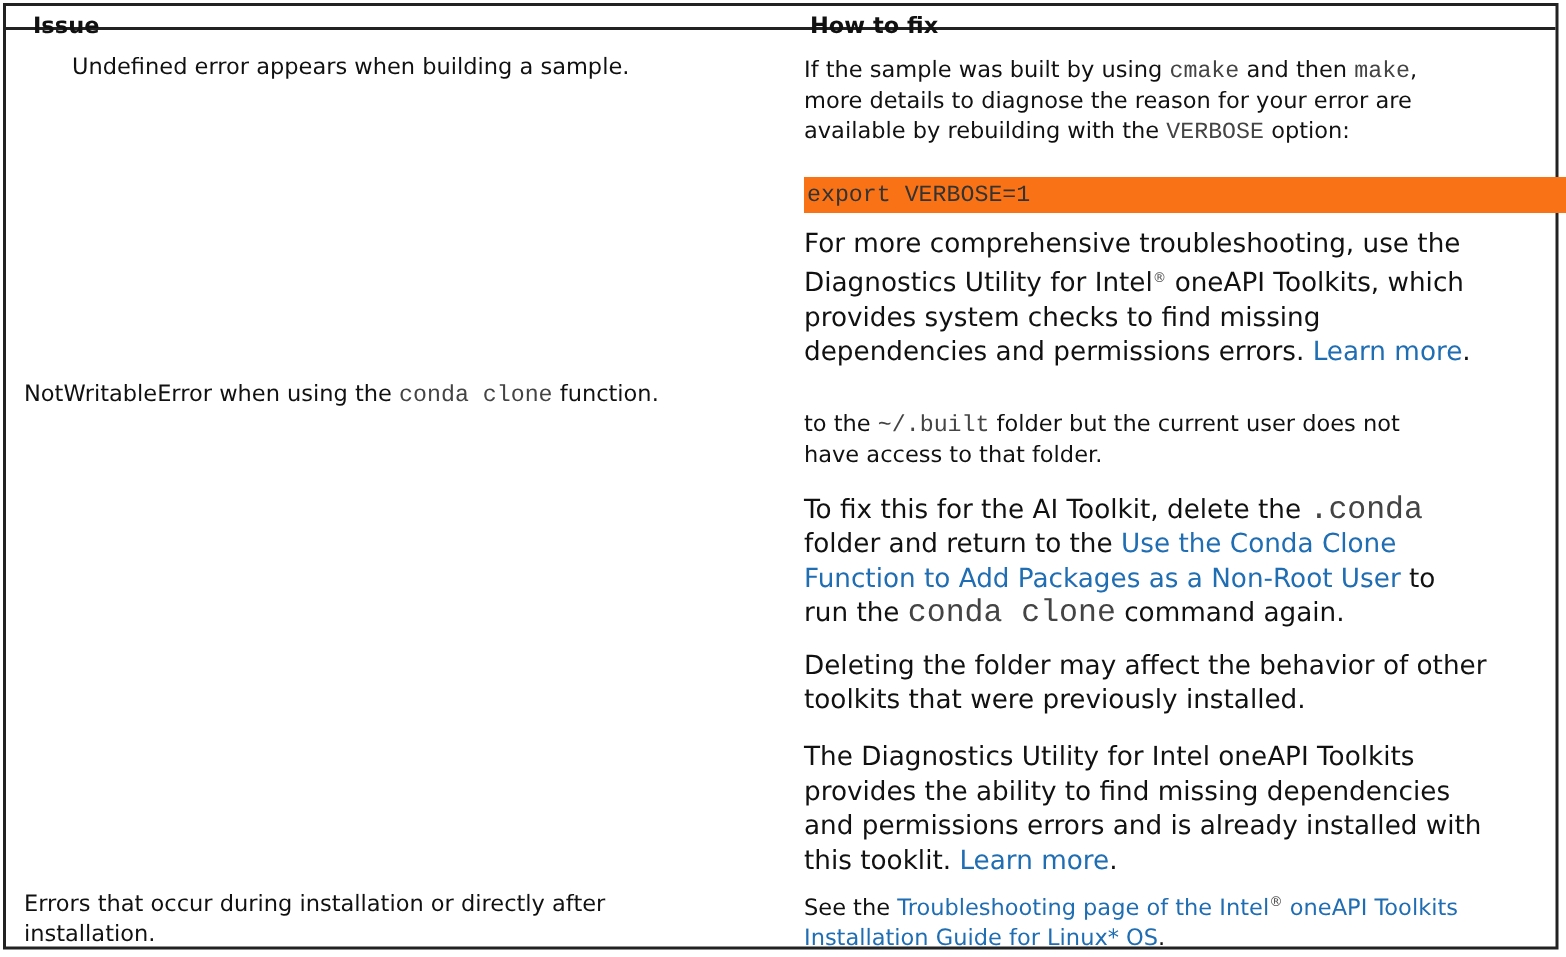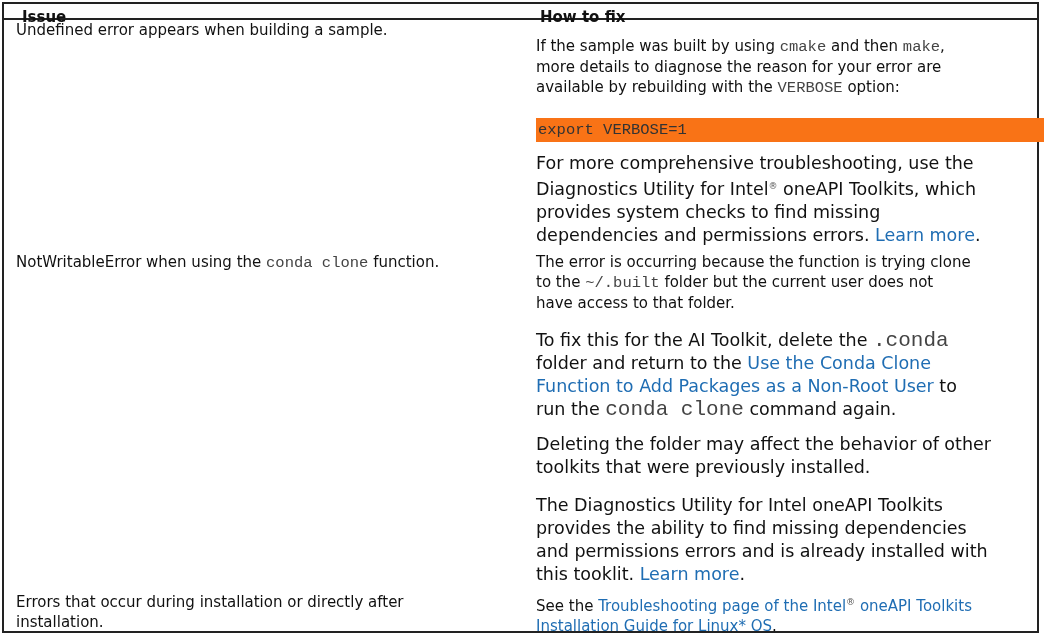--- a/index.html
+++ b/index.html
@@ -34,21 +34,21 @@
   </style>
 </head>
 <body>
 
 <div class="table">
   <div class="header">
     <span class="th issue">Issue</span>
     <span class="th fix">How to fix</span>
   </div>
 
-  <div class="cell issue-cell" style="top:16px;">
+  <div class="cell issue-cell" style="top:30px;margin-left:32px;">
     <span>Undefined error appears when building a sample.</span>
   </div>
   <div class="cell fix-cell" style="top:32px;">
     <p class="p-small">
       <span>If the sample was built by using </span><span class="mono mono-s">cmake</span><span> and then </span><span class="mono mono-s">make</span><span>,</span><br>
       <span>more details to diagnose the reason for your error are</span><br>
       <span>available by rebuilding with the </span><span class="mono mono-s">VERBOSE</span><span> option:</span>
     </p>
   </div>
   <div class="codeblock">export VERBOSE=1</div>
@@ -59,21 +59,21 @@
       <span>provides system checks to find missing</span><br>
       <span>dependencies and permissions errors. </span><a class="link">Learn more</a><span>.</span>
     </p>
   </div>
 
   <div class="cell issue-cell" style="top:248px;">
     <span>NotWritableError when using the </span><span class="mono mono-s">conda clone</span><span> function.</span>
   </div>
   <div class="cell fix-cell" style="top:248px;">
     <p class="p-small">
-      <span>The error is occurring because the function is trying clone</span><br>
+      <br>
       <span>to the </span><span class="mono mono-s">~/.built</span><span> folder but the current user does not</span><br>
       <span>have access to that folder.</span>
     </p>
   </div>
   <div class="cell fix-cell" style="top:325px;">
     <p class="p-large">
       <span>To fix this for the AI Toolkit, delete the </span><span class="mono mono-l">.conda</span><br>
       <span>folder and return to the </span><a class="link"><span>Use the Conda Clone</span><br><span>Function to Add Packages as a Non-Root User</span></a><span> to</span><br>
       <span>run the </span><span class="mono mono-l">conda clone</span><span> command again.</span>
     </p>

